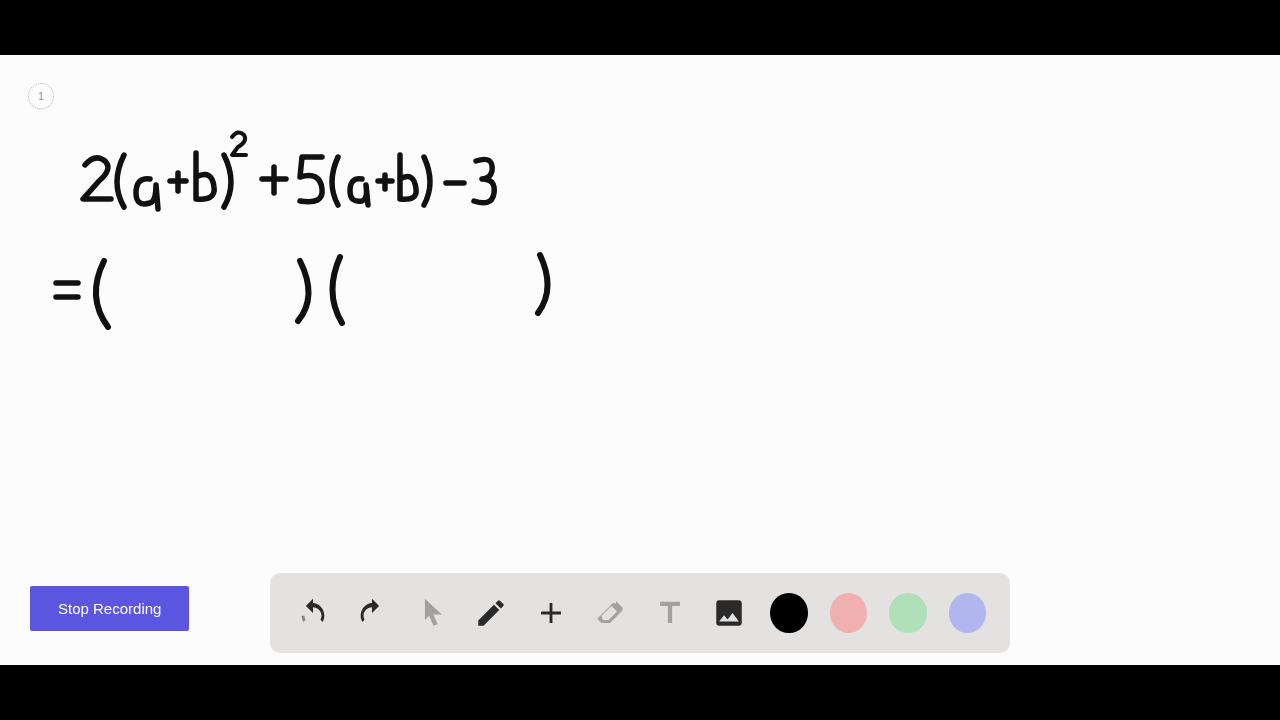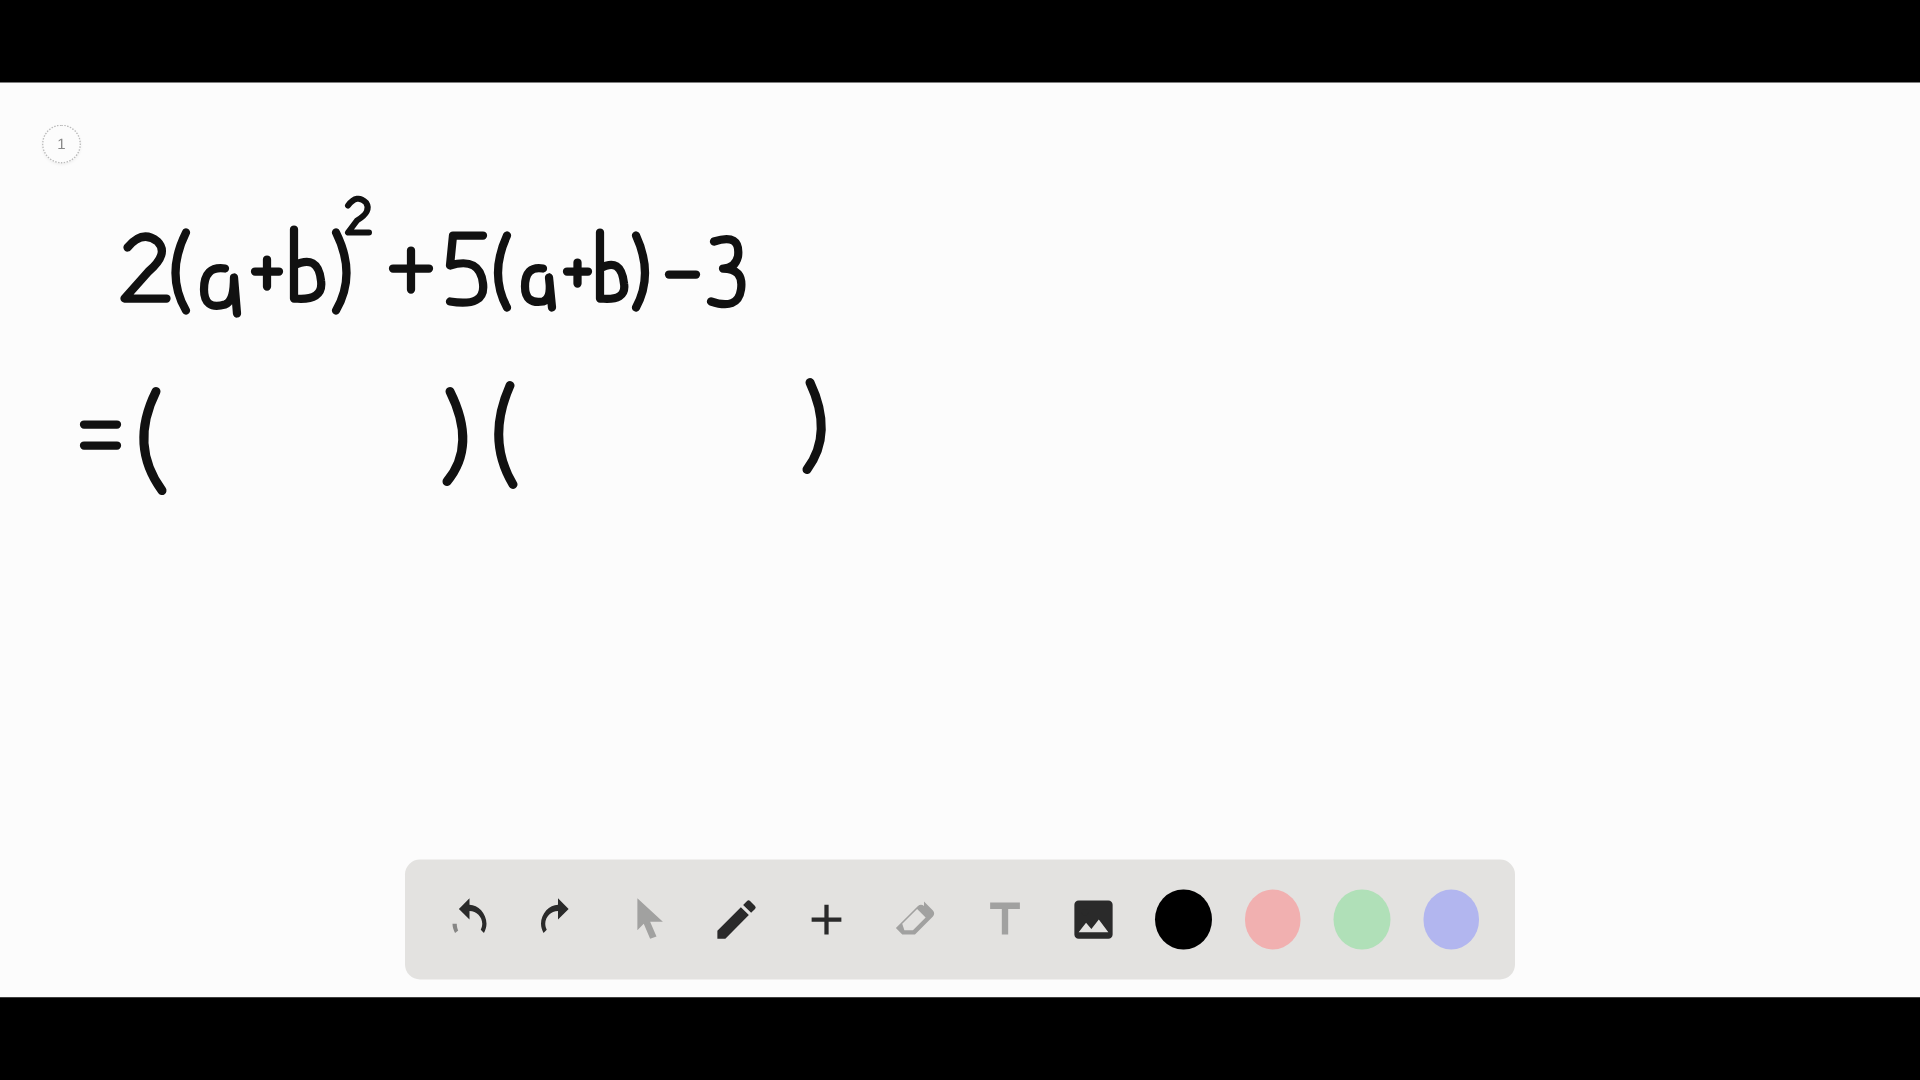--- a/index.html
+++ b/index.html
@@ -145,20 +145,21 @@
       <path d="M104 206 q-18 36 4 66" stroke-width="6"></path>
 
       <path d="M300 206 q18 36 -2 60" stroke-width="6"></path>
 
       <path d="M340 202 q-16 36 2 66" stroke-width="6"></path>
 
       <path d="M540 200 q16 34 -2 58" stroke-width="6"></path>
     </g>
   </svg>
 
+  <button class="stop-btn">Stop Recording</button>
 
   <div class="toolbar">
 
     <div class="tool-btn">
       <svg viewBox="0 0 24 24">
           <path fill="currentColor" d="M12 5V2L7 7l5 5V8c3.3 0 6 2.7 6 6 0 1-.3 2-.7 2.8l1.5 1.5C19.5 17 20 15.6 20 14c0-5-4-9-8-9z"></path>
           <path fill="currentColor" d="M6.7 17.2C6.3 16.4 6 15.3 6 14H4c0 1.6.5 3 1.2 4.3l1.5-1.1z" opacity=".5"></path>
         </svg>
     </div>
 

